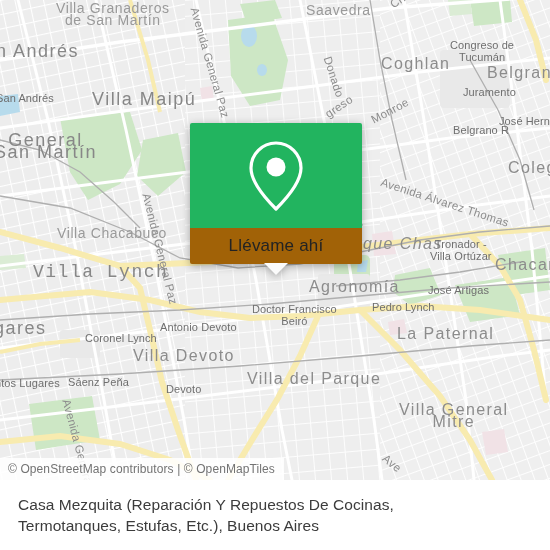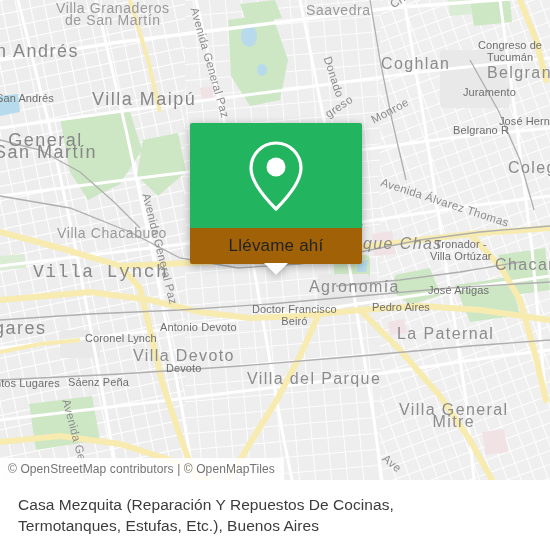--- a/index.html
+++ b/index.html
@@ -162,21 +162,21 @@
 
       <rect x="0" y="0" width="550" height="480" fill="#ffffff" opacity="0.12"></rect>
     </svg>
 
     <div id="label-layer">
         <div class="lbl place two center" style="left: 56px; top: 2px;">Villa Granaderos
 de San Martín</div>
         <div class="lbl place" style="left: 306px; top: 2px;">Saavedra</div>
         <div class="lbl road" style="left: 388px; top: 0px; transform: rotate(-32deg); transform-origin: left top;">Crisólogo</div>
         <div class="lbl place-xl" style="left: -4px; top: 41px;">n Andrés</div>
-        <div class="lbl poi two center" style="left: 450px; top: 39px; margin-left: 28px;">Congreso de
+        <div class="lbl poi two center" style="left: 450px; top: 39px;">Congreso de
 Tucumán</div>
         <div class="lbl place-lg" style="left: 381px; top: 55px;">Coghlan</div>
         <div class="lbl place-lg" style="left: 487px; top: 64px;">Belgrano</div>
         <div class="lbl place-xl" style="left: 92px; top: 89px;">Villa Maipú</div>
         <div class="lbl poi" style="left: 463px; top: 86px;">Juramento</div>
         <div class="lbl poi" style="left: -4px; top: 92px;">San Andrés</div>
         <div class="lbl road" style="left: 333px; top: 55px; transform: rotate(72deg); transform-origin: left top;">Donado</div>
         <div class="lbl poi" style="left: 499px; top: 115px;">José Hernán</div>
         <div class="lbl road" style="left: 369px; top: 115px; transform: rotate(-28deg); transform-origin: left top;">Monroe</div>
         <div class="lbl poi" style="left: 453px; top: 124px;">Belgrano R</div>
@@ -191,27 +191,27 @@
         <div class="lbl road" style="left: 355px; top: 198px; transform: rotate(66deg); transform-origin: left top;">ampa</div>
         <div class="lbl place-lg" style="left: 363px; top: 235px; font-style: italic;">que Chas</div>
         <div class="lbl poi two center" style="left: 430px; top: 238px;">Tronador -
 Villa Ortúzar</div>
         <div class="lbl place-lg" style="left: 495px; top: 256px;">Chacarita</div>
         <div class="lbl place-xl" style="left: 33px; top: 262px; font-family: Liberation Mono, monospace;">Villa Lynch</div>
         <div class="lbl place-lg" style="left: 309px; top: 278px;">Agronomía</div>
         <div class="lbl poi" style="left: 428px; top: 284px;">José Artigas</div>
         <div class="lbl poi two center" style="left: 252px; top: 303px;">Doctor Francisco
 Beiró</div>
-        <div class="lbl poi" style="left: 372px; top: 301px;">Pedro Aires</div>
+        <div class="lbl poi" style="left: 372px; top: 301px;">Pedro Lynch</div>
         <div class="lbl place-xl" style="left: -6px; top: 318px;">gares</div>
         <div class="lbl poi" style="left: 160px; top: 321px;">Antonio Devoto</div>
         <div class="lbl place-lg" style="left: 397px; top: 325px;">La Paternal</div>
         <div class="lbl poi" style="left: 85px; top: 332px;">Coronel Lynch</div>
         <div class="lbl place-lg" style="left: 133px; top: 347px;">Villa Devoto</div>
-        <div class="lbl poi" style="left: 166px; top: 362px;">Devoto</div>
+        <div class="lbl poi" style="left: 166px; top: 383px;">Devoto</div>
         <div class="lbl poi" style="left: -5px; top: 377px;">ntos Lugares</div>
         <div class="lbl poi" style="left: 68px; top: 376px;">Sáenz Peña</div>
         <div class="lbl place-lg" style="left: 247px; top: 370px;">Villa del Parque</div>
         <div class="lbl place-lg two center" style="left: 399px; top: 404px;">Villa General
 Mitre</div>
         <div class="lbl road" style="left: 72px; top: 398px; transform: rotate(75deg); transform-origin: left top;">Avenida General Paz</div>
         <div class="lbl road" style="left: 388px; top: 452px; transform: rotate(40deg); transform-origin: left top;">Ave</div>
       </div>
 
     <div class="popup">

